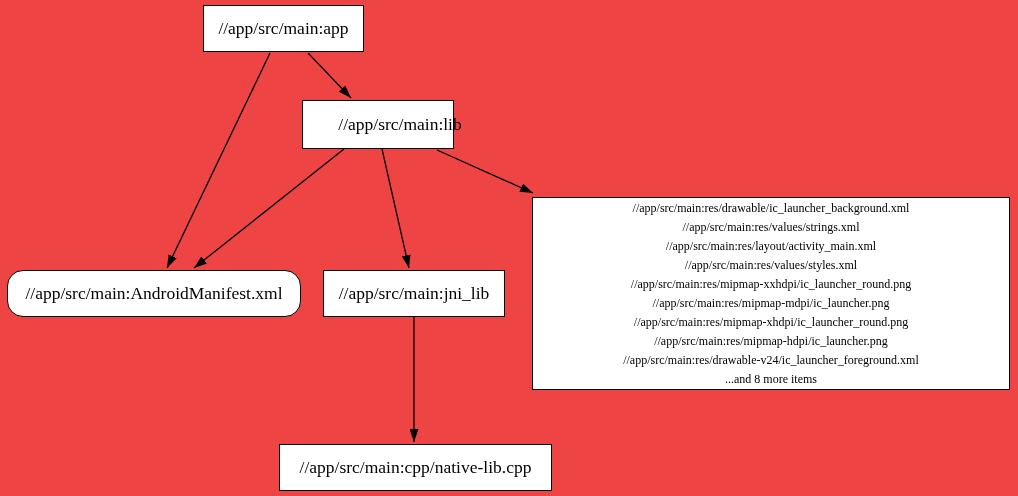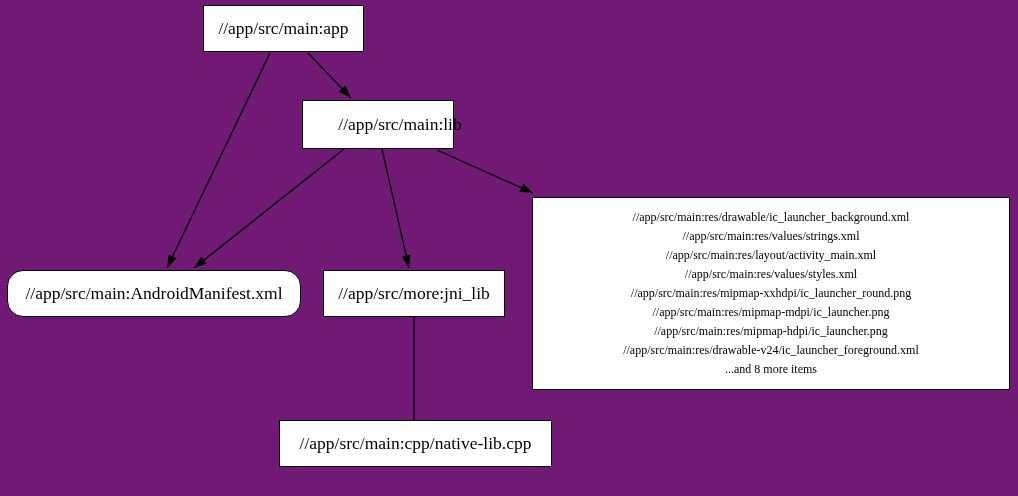--- a/index.html
+++ b/index.html
@@ -4,21 +4,21 @@
 <style>
   html, body {
     margin: 0;
     padding: 0;
     background: #ffffff;
   }
   .canvas {
     position: relative;
     width: 1018px;
     height: 496px;
-    background: #701a75;
+    background: #ef4444;
     font-family: "Liberation Serif", "DejaVu Serif", serif;
     color: #000000;
     overflow: hidden;
   }
   .edge-layer {
     position: absolute;
     left: 0;
     top: 0;
     width: 1018px;
     height: 496px;
@@ -39,21 +39,21 @@
   .node.multiline {
     flex-direction: column;
     line-height: 19px;
     font-size: 12px;
   }
   #n-app        { left: 203px; top: 5px;   width: 161px; height: 47px; }
   #n-lib        { left: 302px; top: 100px; width: 152px; height: 49px; padding-left: 44px; }
   #n-manifest   { left: 7px;   top: 270px; width: 294px; height: 47px; border-radius: 16px; }
   #n-jnilib     { left: 323px; top: 270px; width: 182px; height: 47px; }
   #n-resgroup   { left: 532px; top: 197px; width: 478px; height: 193px; }
-  #n-nativecpp  { left: 279px; top: 420px; width: 273px; height: 47px; }
+  #n-nativecpp  { left: 279px; top: 444px; width: 273px; height: 47px; }
 </style>
 </head>
 <body>
 
 <div class="canvas">
 
   <svg class="edge-layer" width="1018" height="496" viewBox="0 0 1018 496" xmlns="http://www.w3.org/2000/svg">
     <defs>
       <marker id="arrowhead" markerUnits="userSpaceOnUse" markerWidth="13" markerHeight="9" refX="13" refY="4.5" orient="auto">
         <path d="M0,0 L13,4.5 L0,9 Z" fill="#000000"></path>
@@ -73,30 +73,31 @@
 
   <div class="node" id="n-lib">
     <span>//app/src/main:lib</span>
   </div>
 
   <div class="node" id="n-manifest">
     <span>//app/src/main:AndroidManifest.xml</span>
   </div>
 
   <div class="node" id="n-jnilib">
-    <span>//app/src/more:jni_lib</span>
+    <span>//app/src/main:jni_lib</span>
   </div>
 
   <div class="node multiline" id="n-resgroup">
     <div>//app/src/main:res/drawable/ic_launcher_background.xml</div>
     <div>//app/src/main:res/values/strings.xml</div>
     <div>//app/src/main:res/layout/activity_main.xml</div>
     <div>//app/src/main:res/values/styles.xml</div>
     <div>//app/src/main:res/mipmap-xxhdpi/ic_launcher_round.png</div>
     <div>//app/src/main:res/mipmap-mdpi/ic_launcher.png</div>
+    <div>//app/src/main:res/mipmap-xhdpi/ic_launcher_round.png</div>
     <div>//app/src/main:res/mipmap-hdpi/ic_launcher.png</div>
     <div>//app/src/main:res/drawable-v24/ic_launcher_foreground.xml</div>
     <div>...and 8 more items</div>
   </div>
 
   <div class="node" id="n-nativecpp">
     <span>//app/src/main:cpp/native-lib.cpp</span>
   </div>
 
 </div>

